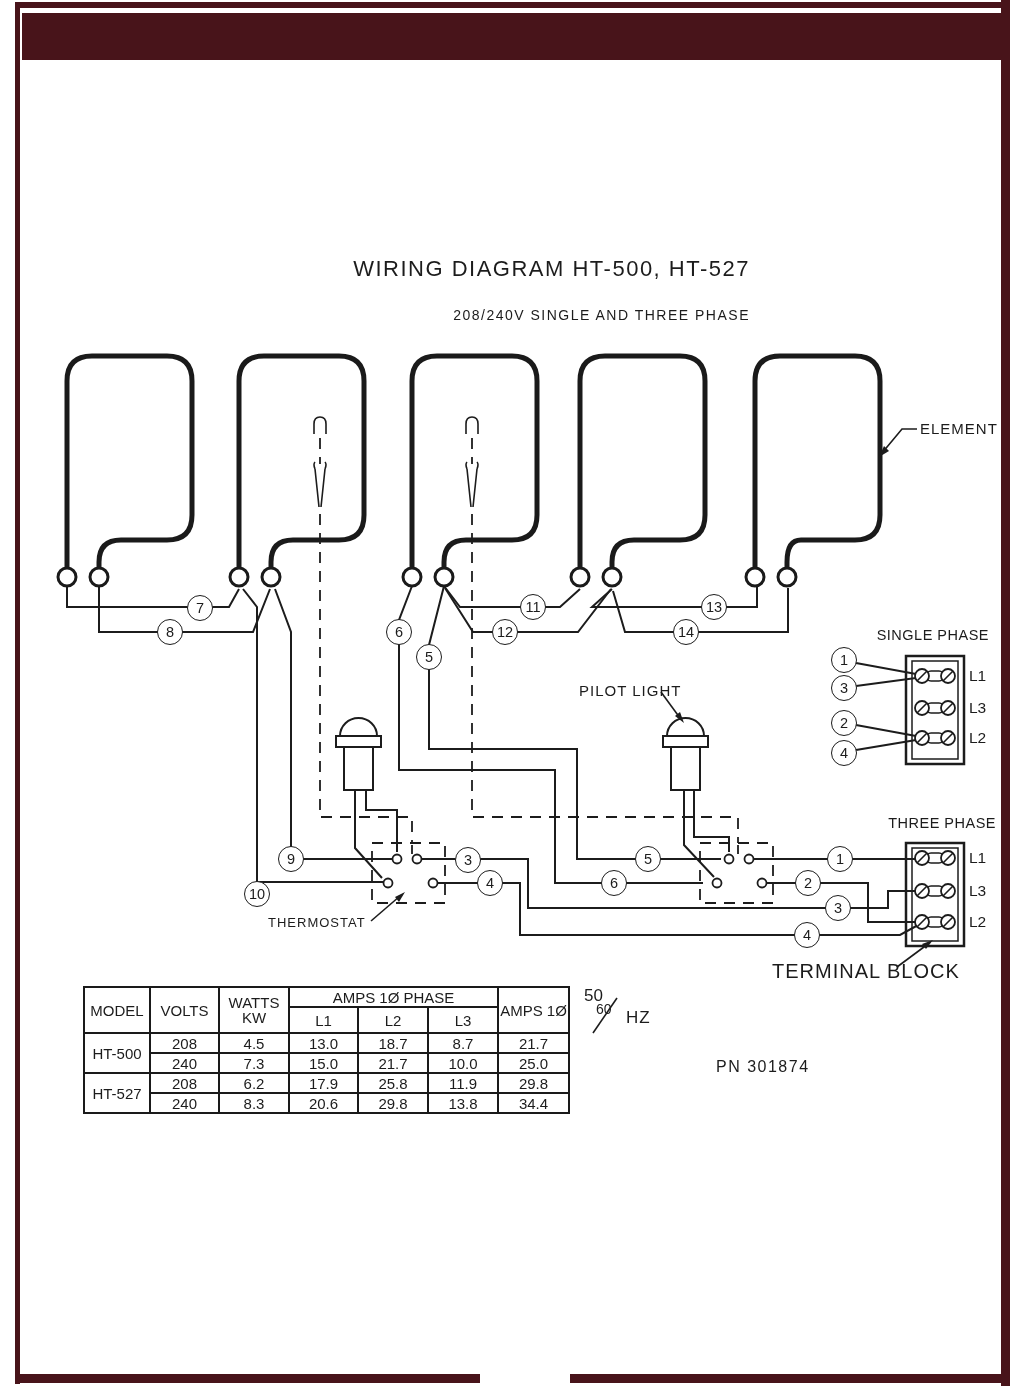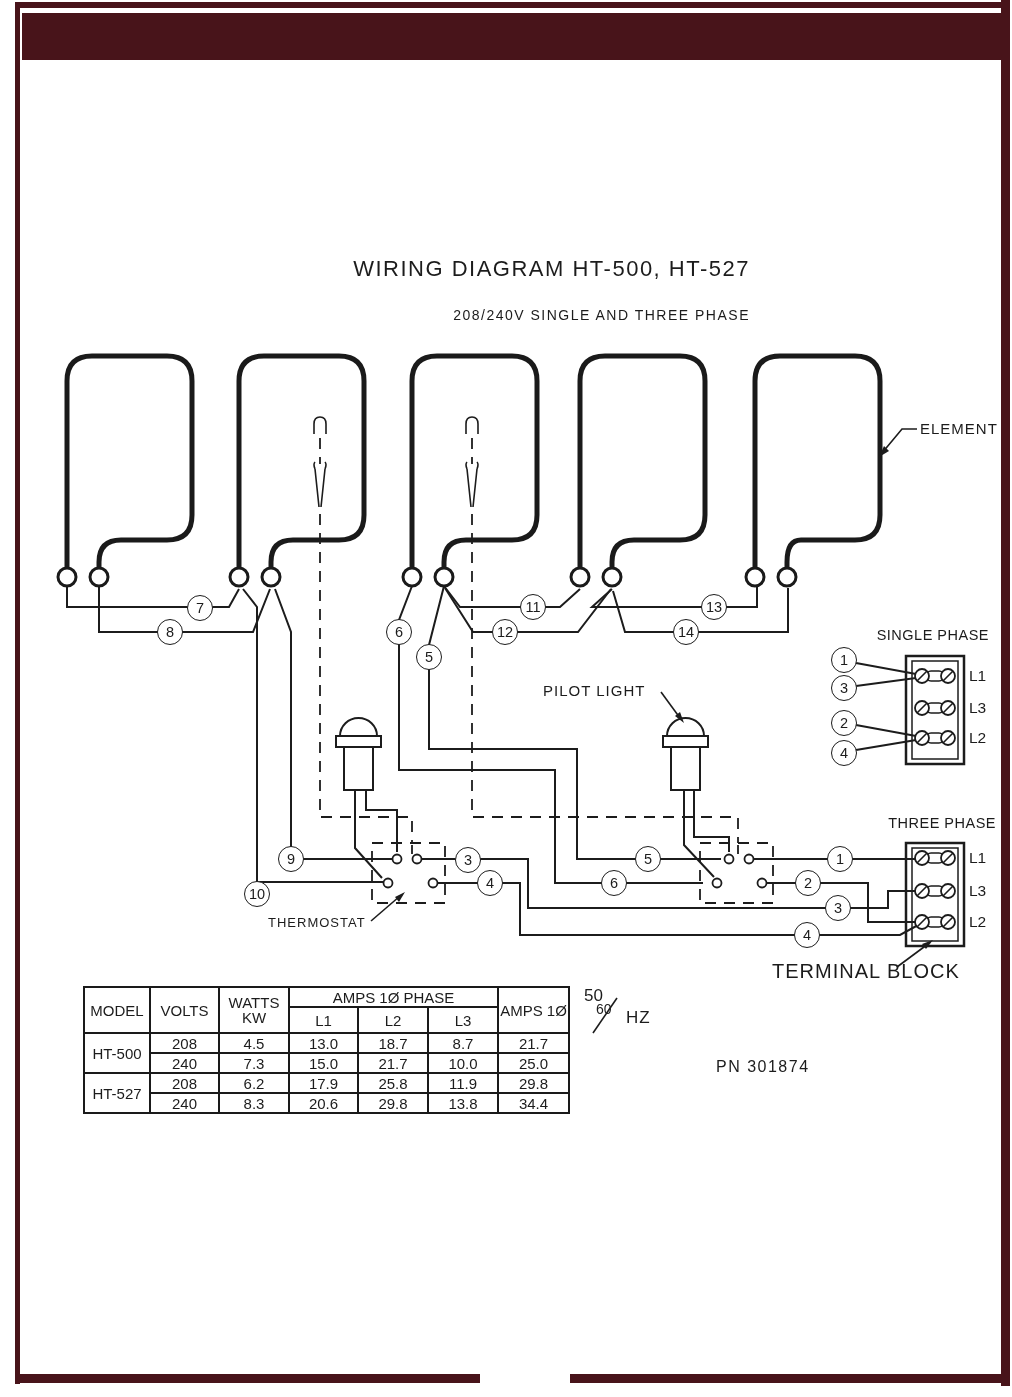--- a/index.html
+++ b/index.html
@@ -178,21 +178,21 @@
     <polygon points="684,723 680,712 675,716"></polygon>
     <polygon points="405,892 399,902 395,897"></polygon>
     <polygon points="933,940 926,949 922,944"></polygon>
   </g>
 </svg>
 
 <div class="lbl ctr" style="left:250px;top:256px;width:500px;font-size:22px;letter-spacing:1.5px;">WIRING DIAGRAM HT-500, HT-527</div>
 <div class="lbl ctr" style="left:250px;top:291px;width:500px;font-size:14px;letter-spacing:1.5px;margin-top:16px;">208/240V SINGLE AND THREE PHASE</div>
 
 <div class="lbl" style="left:920px;top:420px;font-size:15px;letter-spacing:1px;">ELEMENT</div>
-<div class="lbl" style="left:543px;top:682px;font-size:15px;letter-spacing:1px;">PILOT LIGHT</div>
+<div class="lbl" style="left:579px;top:682px;font-size:15px;letter-spacing:1px;">PILOT LIGHT</div>
 <div class="lbl" style="left:268px;top:915px;font-size:13px;letter-spacing:1px;">THERMOSTAT</div>
 <div class="lbl" style="left:772px;top:960px;font-size:20px;letter-spacing:1px;">TERMINAL BLOCK</div>
 
 <div class="lbl ctr" style="left:869px;top:627px;width:120px;font-size:14.5px;letter-spacing:0.5px;">SINGLE PHASE</div>
 <div class="lbl ctr" style="left:876px;top:815px;width:120px;font-size:14.5px;letter-spacing:0.5px;">THREE PHASE</div>
 
 <div class="lbl" style="left:969px;top:667px;font-size:15.5px;">L1</div>
 <div class="lbl" style="left:969px;top:699px;font-size:15.5px;">L3</div>
 <div class="lbl" style="left:969px;top:729px;font-size:15.5px;">L2</div>
 <div class="lbl" style="left:969px;top:849px;font-size:15.5px;">L1</div>

